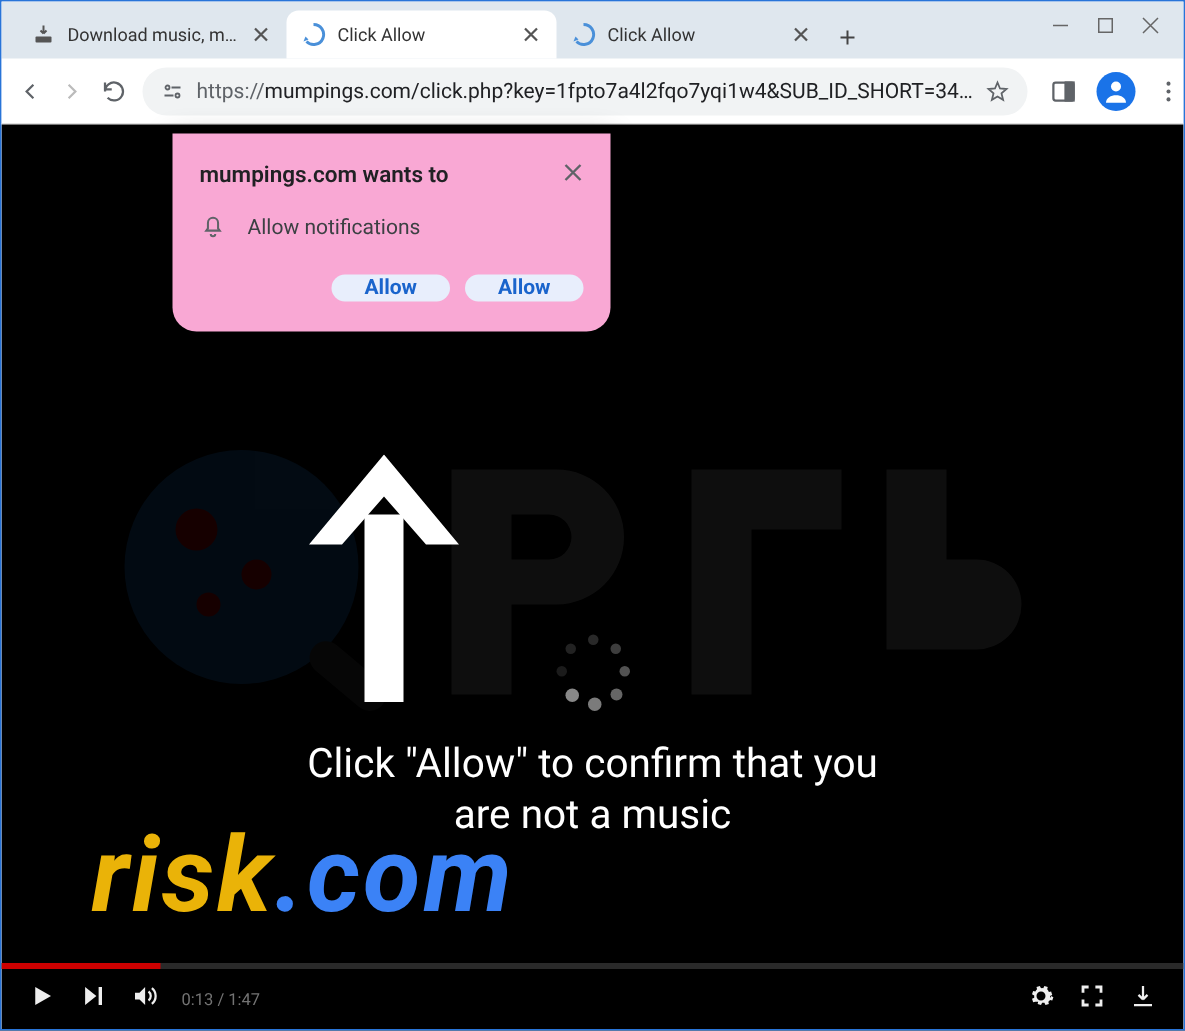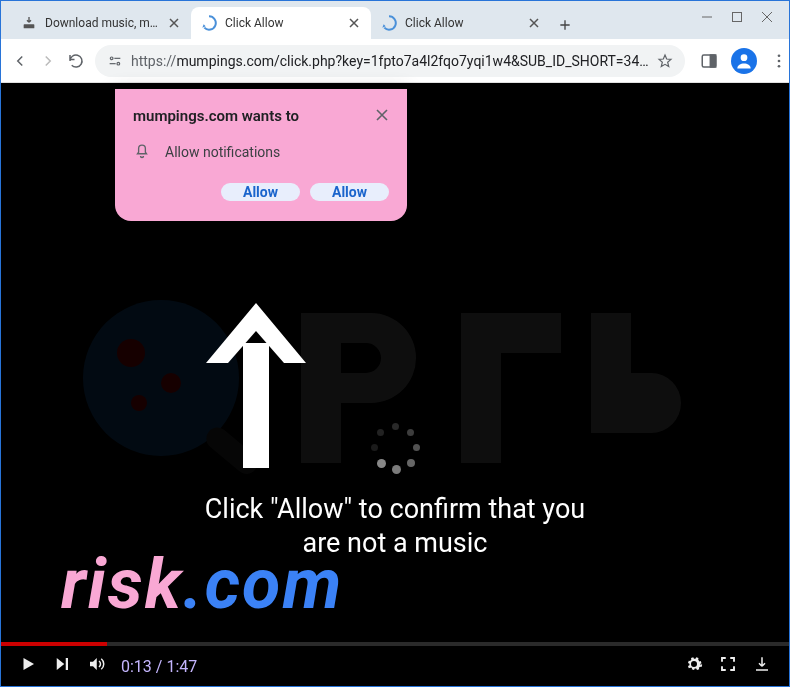--- a/index.html
+++ b/index.html
@@ -41,30 +41,30 @@
 .perm-btn { height: 18px; padding: 0 22px; border: none; border-radius: 17px; background: #e8eefc; color: #1a64cc; font-size: 14px; font-weight: 700; cursor: pointer; text-align: center; }
 
 .arrow-up { position: absolute; top: 220px; left: 195px; }
 .page-text { position: absolute; top: 410px; left: 50%; transform: translateX(-50%); color: #fff; font-size: 27px; text-align: center; line-height: 1.25; width: 100%; font-family: "Times New Roman", serif; }
 
 .spinner { position: absolute; top: 340px; left: 370px; width: 50px; height: 50px; }
 .spinner .dot { position: absolute; width: 7px; height: 7px; border-radius: 50%; background: #888; }
 
 .wm1 { position: absolute; top: 200px; left: 60px; }
 .wm2 { position: absolute; top: 460px; left: 60px; font-family: Arial, sans-serif; font-size: 70px; font-weight: bold; font-style: italic; letter-spacing: 2px; }
-.wm2 .r { color: #f9a8d4; }
+.wm2 .r { color: #eab308; }
 .wm2 .g { color: #3b82f6; }
 
 .progress { position: absolute; bottom: 40px; left: 0; right: 0; height: 4px; background: #2a2a2a; }
 .progress .fill { height: 100%; width: 13.5%; background: #cc0000; }
 
 .player-controls { position: absolute; bottom: 0; left: 0; right: 0; height: 40px; display: flex; align-items: center; padding: 0 18px; gap: 16px; color: #ddd; }
 .player-controls .spacer { flex: 1; }
 .pc-icon { width: 18px; height: 18px; color: #eee; }
-.time { font-size: 16px; color: #c4b5fd; }
+.time { font-size: 11px; color: #737373; }
 </style>
 </head>
 <body>
 
 <div class="titlebar">
   <div class="tab-row">
     <div class="tab inactive" style="width:180px;">
       <span class="tab-icon">
         <svg viewBox="0 0 24 24" fill="#555">
             <rect x="4" y="14" width="16" height="6" rx="1"></rect>

